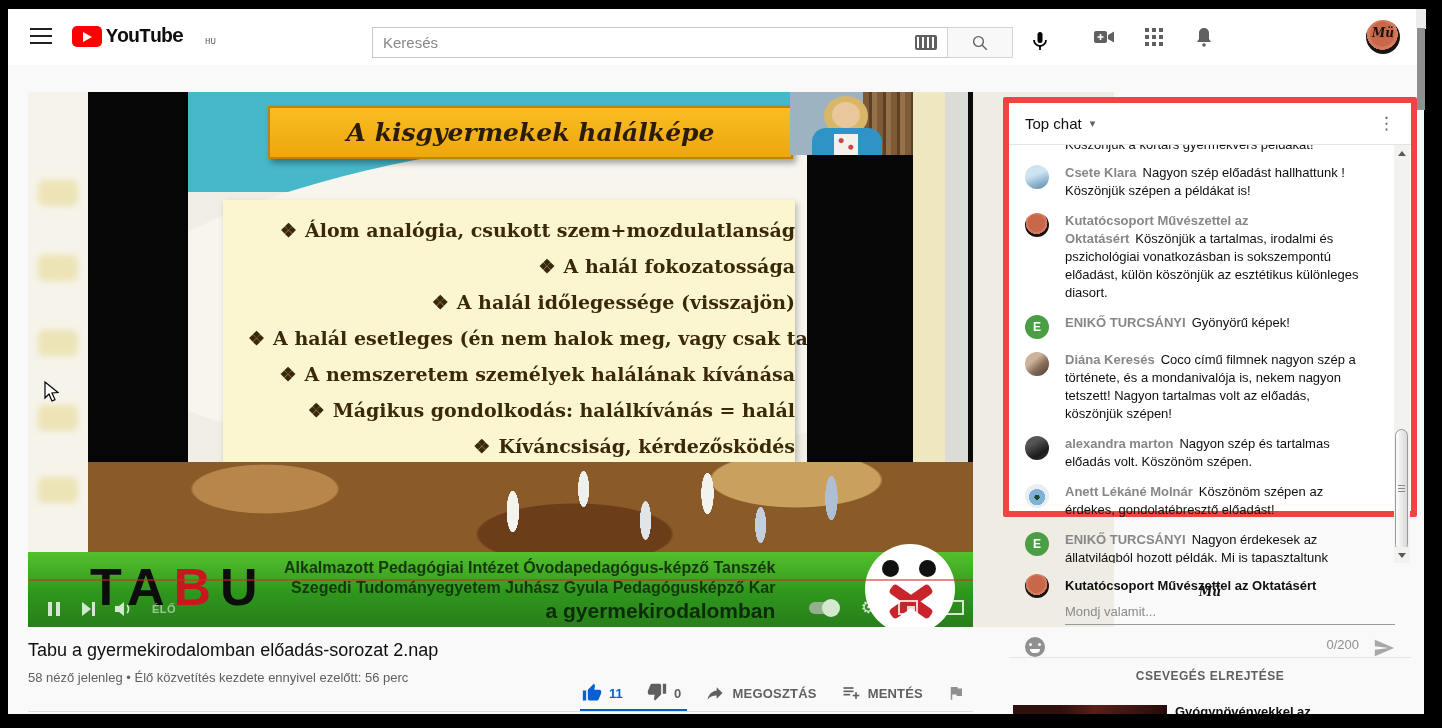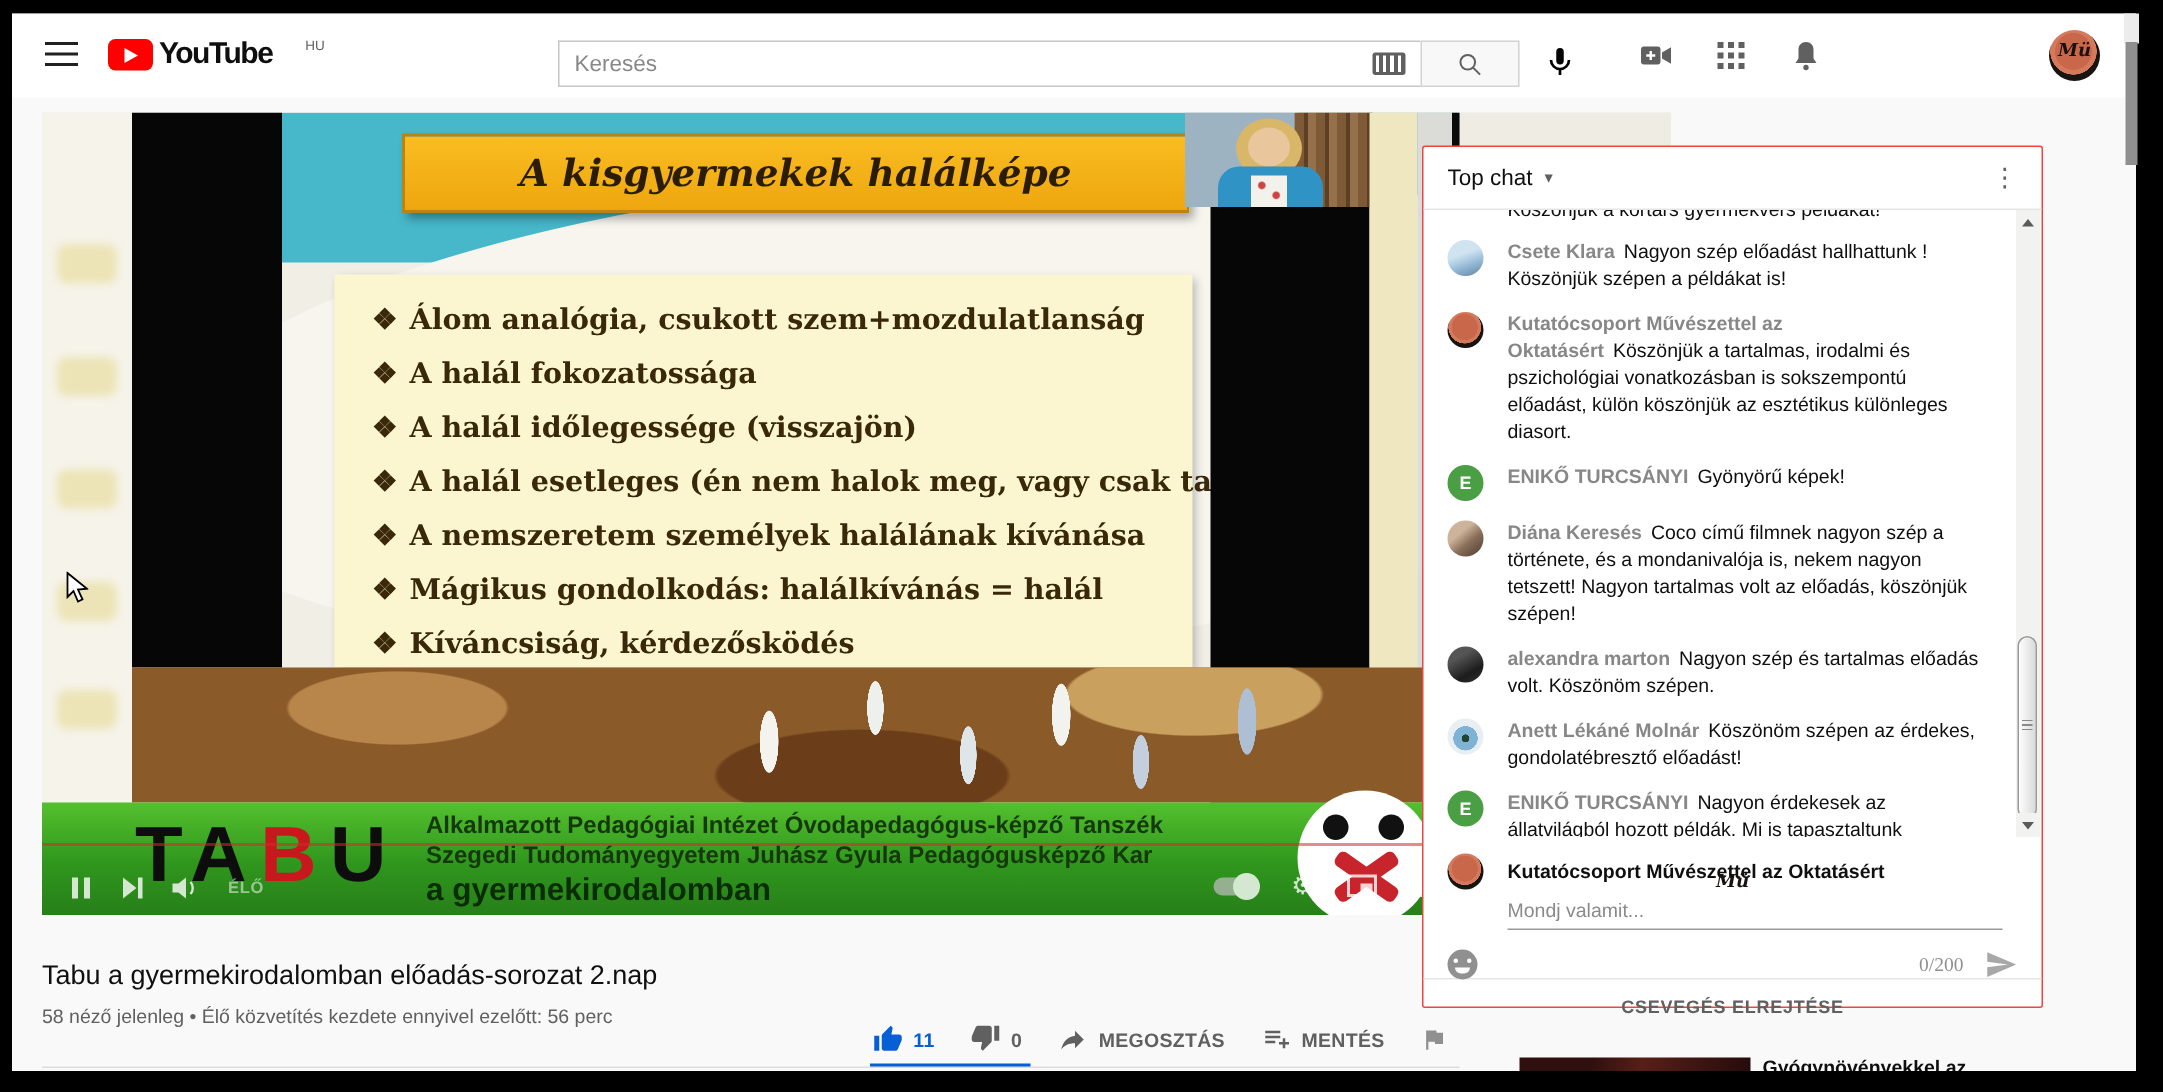--- a/index.html
+++ b/index.html
@@ -4,21 +4,21 @@
 <style>
   * { margin:0; padding:0; box-sizing:border-box; }
   body { font-family:"Liberation Sans", sans-serif; }
   .screen { position:relative; width:1442px; height:728px; background:#000; overflow:hidden; }
   .browser { position:absolute; left:8px; top:9px; width:1416px; height:705px; background:#f9f9f9; overflow:hidden; }
 
   
   .topbar { position:absolute; left:0; top:0; width:1416px; height:56px; background:#fff; }
   .hamburger { position:absolute; left:22px; top:19px; width:22px; height:16px; cursor:pointer; }
   .hamburger span { display:block; height:2px; background:#212121; margin-bottom:5px; }
-  .logo { position:absolute; left:64px; top:17px; display:flex; align-items:flex-start; cursor:pointer; }
+  .logo { position:absolute; left:64px; top:17px; display:flex; align-items:flex-end; cursor:pointer;font-family:Liberation Mono, monospace; }
   .logo-icon { width:30px; height:21px; background:#f00; border-radius:5px; position:relative; margin-right:4px; }
   .logo-icon:after { content:""; position:absolute; left:11px; top:6px; border-left:9px solid #fff; border-top:5px solid transparent; border-bottom:5px solid transparent; }
   .logo-text { font-size:20px; font-weight:700; letter-spacing:-1px; color:#0f0f0f; line-height:21px; }
   .logo-region { font-size:9px; color:#606060; margin-left:2px; margin-top:-1px;padding-left:20px; }
   .search-wrap { position:absolute; left:364px; top:18px; display:flex; }
   .search-input { width:575px; height:31px; border:1px solid #c6c6c6; border-right:none; background:#fff; padding:0 30px 0 10px; font-size:15px; color:#111; outline:none; font-family:"Liberation Sans",sans-serif; }
   .search-input::placeholder { color:#888; }
   .kbd-icon { position:absolute; left:543px; top:8px; width:22px; height:15px; background:#606060; border-radius:2px; position:absolute; }
   .kbd-icon:after { content:""; position:absolute; left:2px; top:2px; right:2px; bottom:2px; background:repeating-linear-gradient(90deg,#fff 0 2px,#606060 2px 5px); }
   .search-btn { width:66px; height:31px; background:#f8f8f8; border:1px solid #d3d3d3; display:flex; align-items:center; justify-content:center; cursor:pointer; }
@@ -27,21 +27,21 @@
   .tb-icon { width:24px; height:24px; cursor:pointer; position:relative; }
   .avatar-btn { position:absolute; right:24px; top:11px; width:34px; height:34px; border-radius:50%; cursor:pointer; overflow:hidden; }
   .muk { background:radial-gradient(circle at 48% 42%, #c9674b 0 46%, #d4795c 47% 58%, #171412 59%); }
   .muk:after { content:"Mü"; position:absolute; left:0; right:0; top:18%; text-align:center; font-style:italic; font-weight:700; color:#161210; font-size:12px; font-family:"DejaVu Serif", serif; }
 
   
   .page-scroll-track { position:absolute; left:1416px; top:9px; width:10px; height:20px; background:#ececec; }
   .page-scroll-thumb { position:absolute; left:1417px; top:28px; width:8px; height:82px; background:#8f8f8f; }
 
   
-  .video { position:absolute; left:20px; top:66px; width:1086px; height:535px; background:#efece4; overflow:hidden; }
+  .video { position:absolute; left:20px; top:83px; width:1086px; height:535px; background:#efece4; overflow:hidden;text-align:right; }
   .ghost-strip { position:absolute; left:0; top:0; width:60px; height:460px; background:#f6f3ea; }
   .ghost-strip i { position:absolute; left:10px; width:40px; height:26px; background:#e9dfa5; border-radius:6px; filter:blur(3px); opacity:.75; }
   .pillar { position:absolute; left:60px; top:0; width:100px; height:370px; background:#060606; }
   .slide { position:absolute; left:160px; top:0; width:785px; height:460px; background:#f1eee6; overflow:hidden; }
   .teal { position:absolute; left:0; top:0; width:785px; height:100px; background:#47b7ca; }
   .teal:after { content:""; position:absolute; left:-90px; top:42px; width:1050px; height:320px; background:#f7f5ee; border-radius:50%; transform:rotate(-4deg); }
   .slide-title { position:absolute; left:80px; top:14px; width:525px; height:53px; background:linear-gradient(180deg,#f8bd22,#efa60e); border:2px solid #bc830e; box-shadow:3px 4px 6px rgba(0,0,0,.35); display:flex; align-items:center; justify-content:center; font-family:"DejaVu Serif", serif; font-style:italic; font-weight:700; font-size:25px; color:#2a1c05; }
   .bullet-panel { position:absolute; left:35px; top:108px; width:572px; height:262px; background:#fbf6cf; box-shadow:2px 3px 6px rgba(0,0,0,.25); padding:12px 0 0 25px; }
   .bullet-panel li { list-style:none; font-family:"DejaVu Serif", serif; font-weight:700; font-size:19px; color:#39280a; line-height:36px; white-space:nowrap; }
   .bullet-panel .bl { margin-right:8px; }
@@ -92,21 +92,21 @@
   .vtitle { position:absolute; left:20px; top:631px; font-size:18px; color:#0f0f0f; }
   .vmeta { position:absolute; left:20px; top:661px; font-size:13px; color:#606060; }
   .actions { position:absolute; left:20px; top:672px; width:945px; height:24px; display:flex; justify-content:flex-end; align-items:center; gap:8px; color:#606060; }
   .act { display:flex; align-items:center; gap:7px; font-size:13px; font-weight:700; letter-spacing:.2px; cursor:pointer; padding:0 8px; }
   .act .cnt { font-weight:700; }
   .like-cnt { color:#065fd4; }
   .rated-bar { position:absolute; left:572px; top:700px; width:107px; height:3px; background:#065fd4; }
   .info-divider { position:absolute; left:20px; top:702px; width:945px; height:1px; background:#ddd; }
 
   
-  .chat { position:absolute; left:940px; top:88px; width:414px; height:575px; background:#fff; border:1px solid #ef4444; border-radius:2px; }
+  .chat { position:absolute; left:995px; top:88px; width:414px; height:420px; background:#fff; border:6px solid #ef4444; border-radius:2px; }
   .chat-header { height:42px; border-bottom:1px solid #e5e5e5; display:flex; align-items:center; padding:0 16px; }
   .chat-header .titlewrap { display:flex; align-items:center; gap:8px; cursor:pointer; }
   .chat-title { font-size:15px; color:#0f0f0f; }
   .chat-caret { font-size:11px; color:#606060; }
   .chat-kebab { margin-left:auto; font-size:17px; color:#606060; cursor:pointer; letter-spacing:0; }
   .chat-list { position:relative; height:418px; overflow:hidden; padding-top:0; }
   .clipped-line { margin-top:-9px; padding:0 40px 4px 56px; font-size:13px; color:#0f0f0f; line-height:18px; }
   .msg { padding:6px 40px 6px 16px; font-size:13px; line-height:18px; color:#0f0f0f; overflow:hidden; }
   .av { float:left; width:24px; height:24px; border-radius:50%; margin-right:16px; margin-top:1px; text-align:center; font-size:12px; font-weight:700; color:#fff; line-height:24px; }
   .av[data-avatar="sky-photo"] { background:linear-gradient(160deg,#cfe3f0 0 40%,#8fb4d2 70%,#5f82a0); }
@@ -123,21 +123,21 @@
   .cs-up { top:0; } .cs-down { bottom:0; }
   .tri-up { width:0; height:0; border-left:4px solid transparent; border-right:4px solid transparent; border-bottom:5px solid #5a5a5a; }
   .tri-down { width:0; height:0; border-left:4px solid transparent; border-right:4px solid transparent; border-top:5px solid #5a5a5a; }
   .cs-thumb { position:absolute; left:1px; top:284px; width:13px; height:122px; background:linear-gradient(90deg,#fdfdfd,#d9d9d9); border:1px solid #9a9a9a; border-radius:7px; }
   .cs-thumb:after { content:""; position:absolute; left:2px; right:2px; top:55px; height:8px; background:repeating-linear-gradient(180deg,#8a8a8a 0 1px,transparent 1px 3px); }
   
   .composer { padding:10px 16px 0 16px; position:relative; height:94px; }
   .composer .row1 { display:flex; align-items:center; }
   .composer-name { font-size:13px; font-weight:700; color:#0f0f0f; }
   .chat-input { margin-left:40px; margin-top:6px; width:330px; font-size:13px; color:#8a8a8a; border-bottom:1px solid #9a9a9a; padding-bottom:5px; cursor:text; }
-  .composer .row3 { display:flex; align-items:center; margin-top:12px;font-family:Liberation Serif, serif; }
+  .composer .row3 { display:flex; margin-top:12px; }
   .smiley { width:20px; height:20px; border-radius:50%; background:#909090; position:relative; cursor:pointer; }
   .smiley:before { content:""; position:absolute; left:4px; top:6px; width:3px; height:3px; border-radius:50%; background:#fff; box-shadow:9px 0 0 #fff; }
   .smiley:after { content:""; position:absolute; left:5px; bottom:4px; width:10px; height:4px; border-radius:0 0 8px 8px; background:#fff; }
   .counter { margin-left:auto; font-size:13px; color:#909090; }
   .send { margin-left:14px; cursor:pointer; }
   .chat-footer { border-top:1px solid #e5e5e5; height:37px; display:flex; align-items:center; justify-content:center; font-size:12px; font-weight:700; letter-spacing:.5px; color:#606060; cursor:pointer; }
 
   
   .related-thumb { position:absolute; left:1005px; top:696px; width:154px; height:60px; background:linear-gradient(100deg,#30100e 0 30%,#571f18 50%,#20090a); }
   .related-title { position:absolute; left:1167px; top:694px; width:235px; font-size:13px; font-weight:700; color:#0f0f0f; line-height:18px; }

